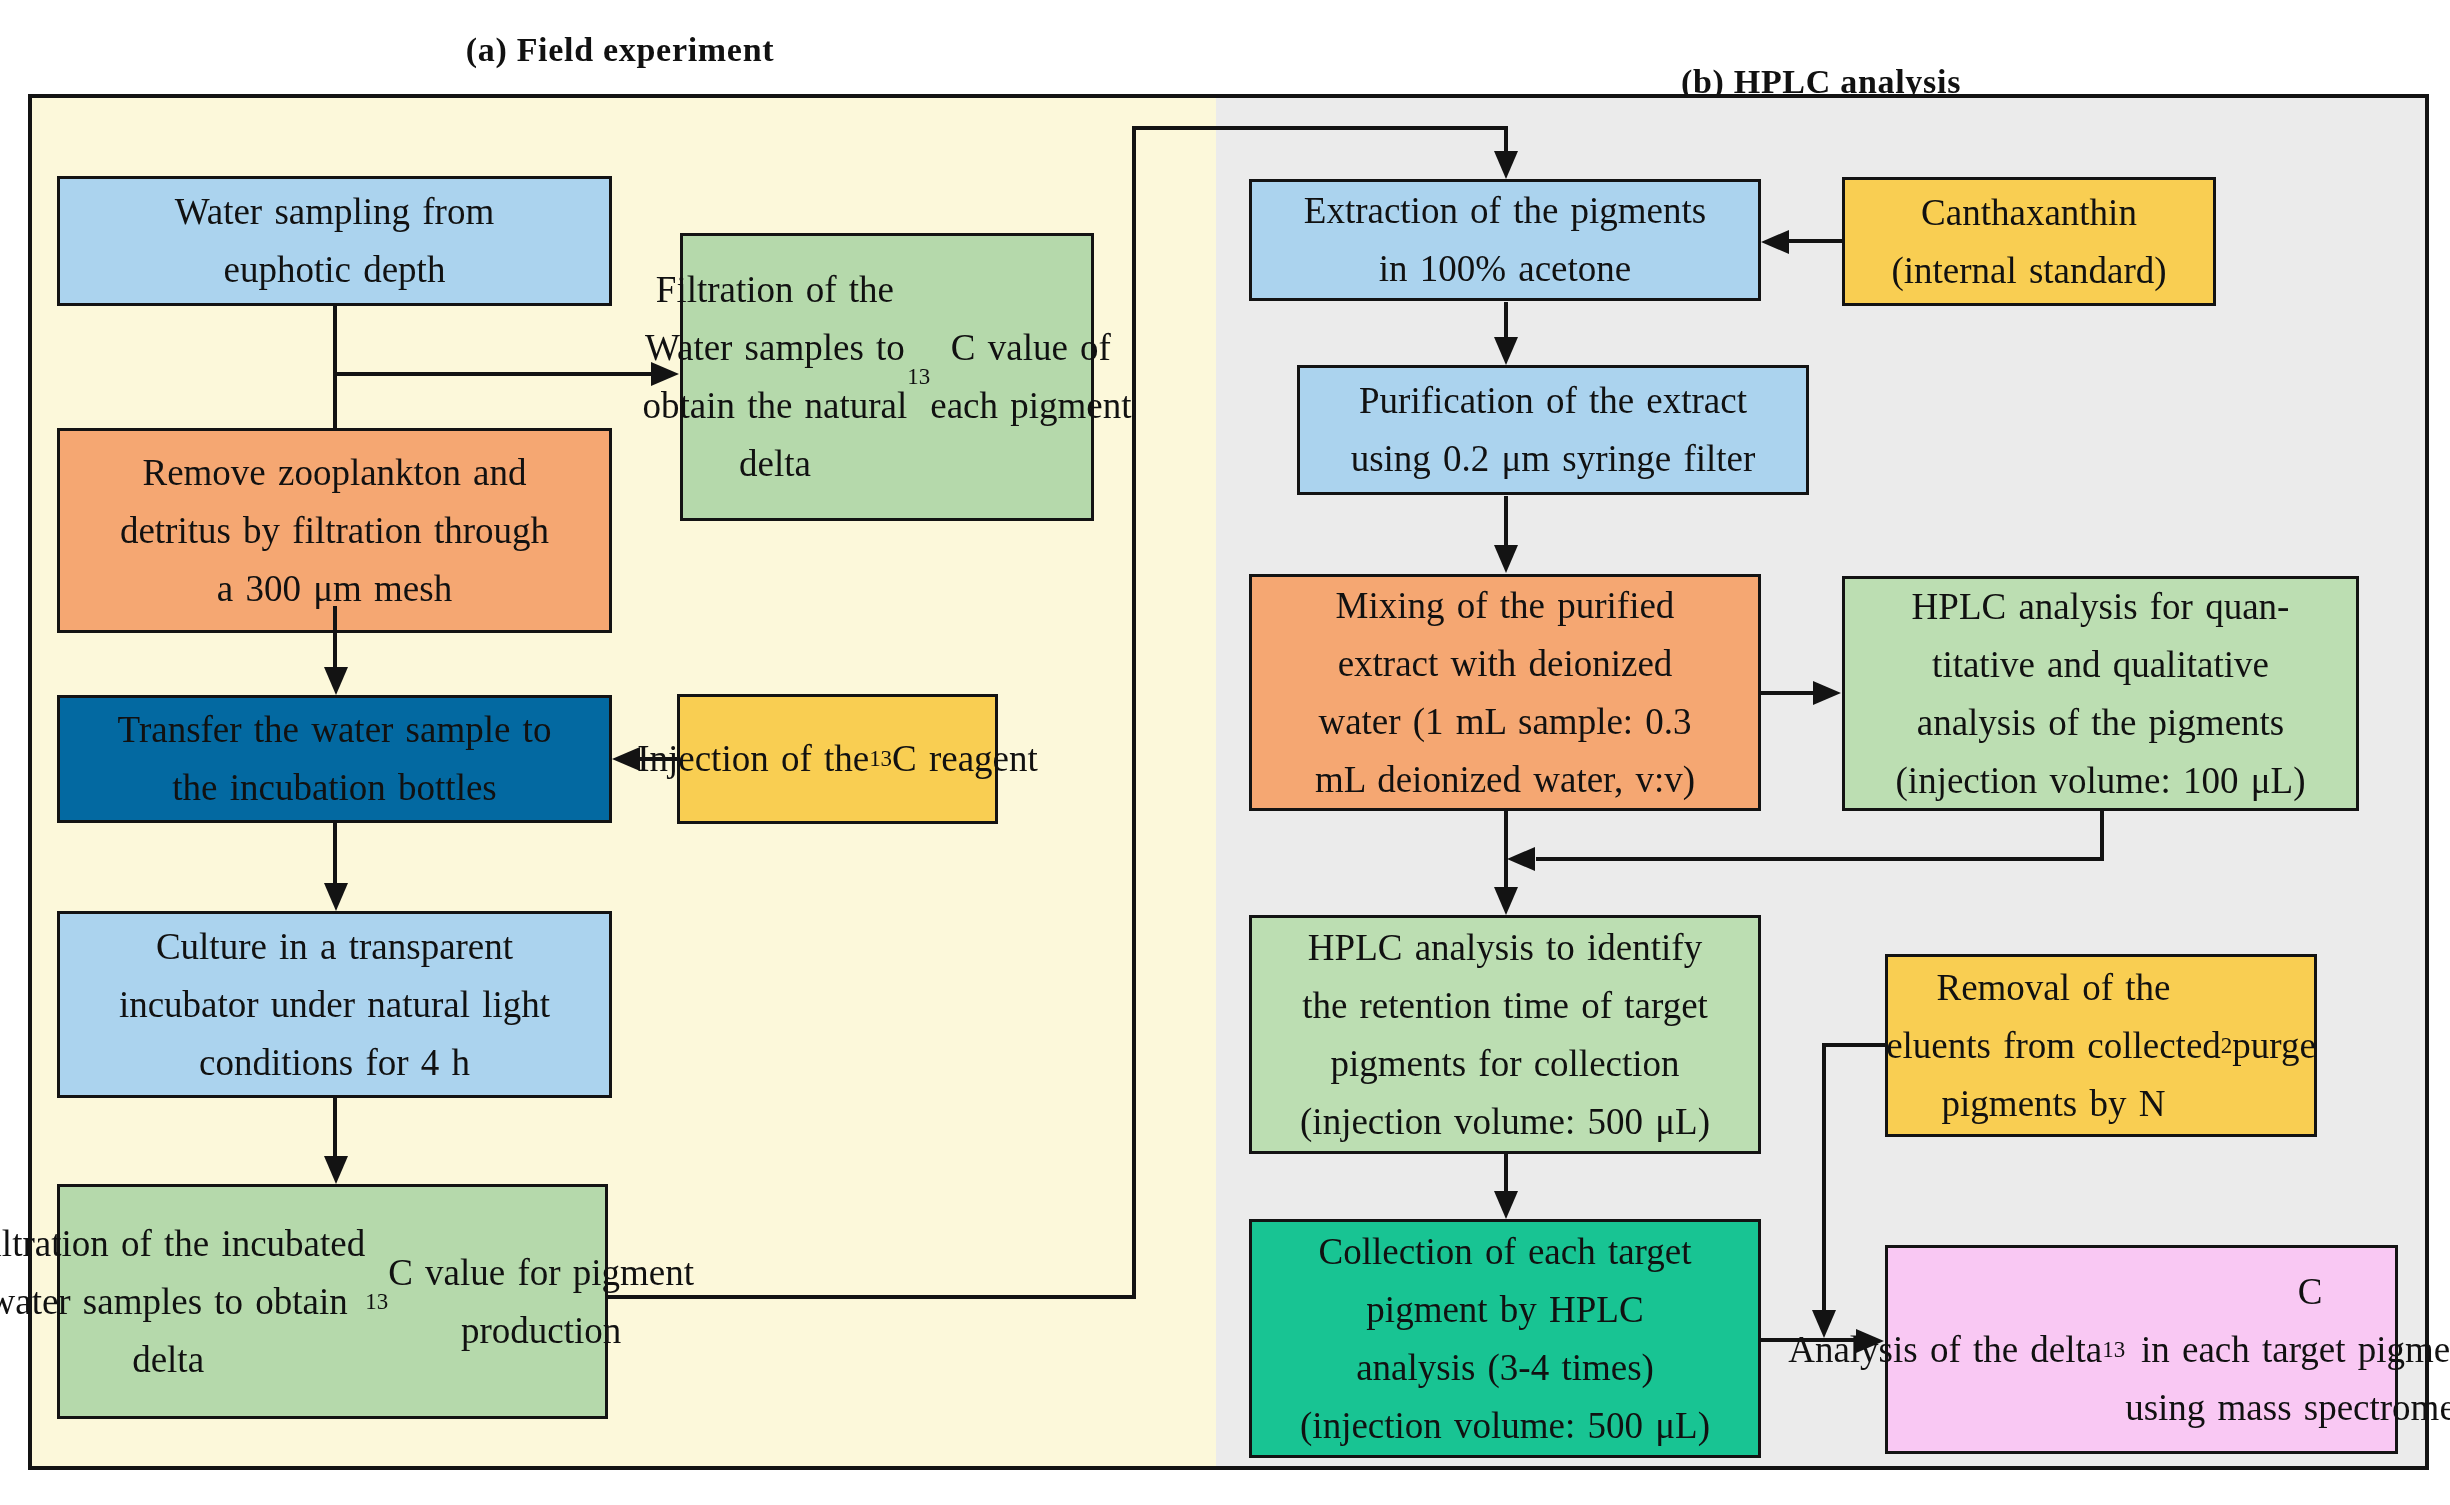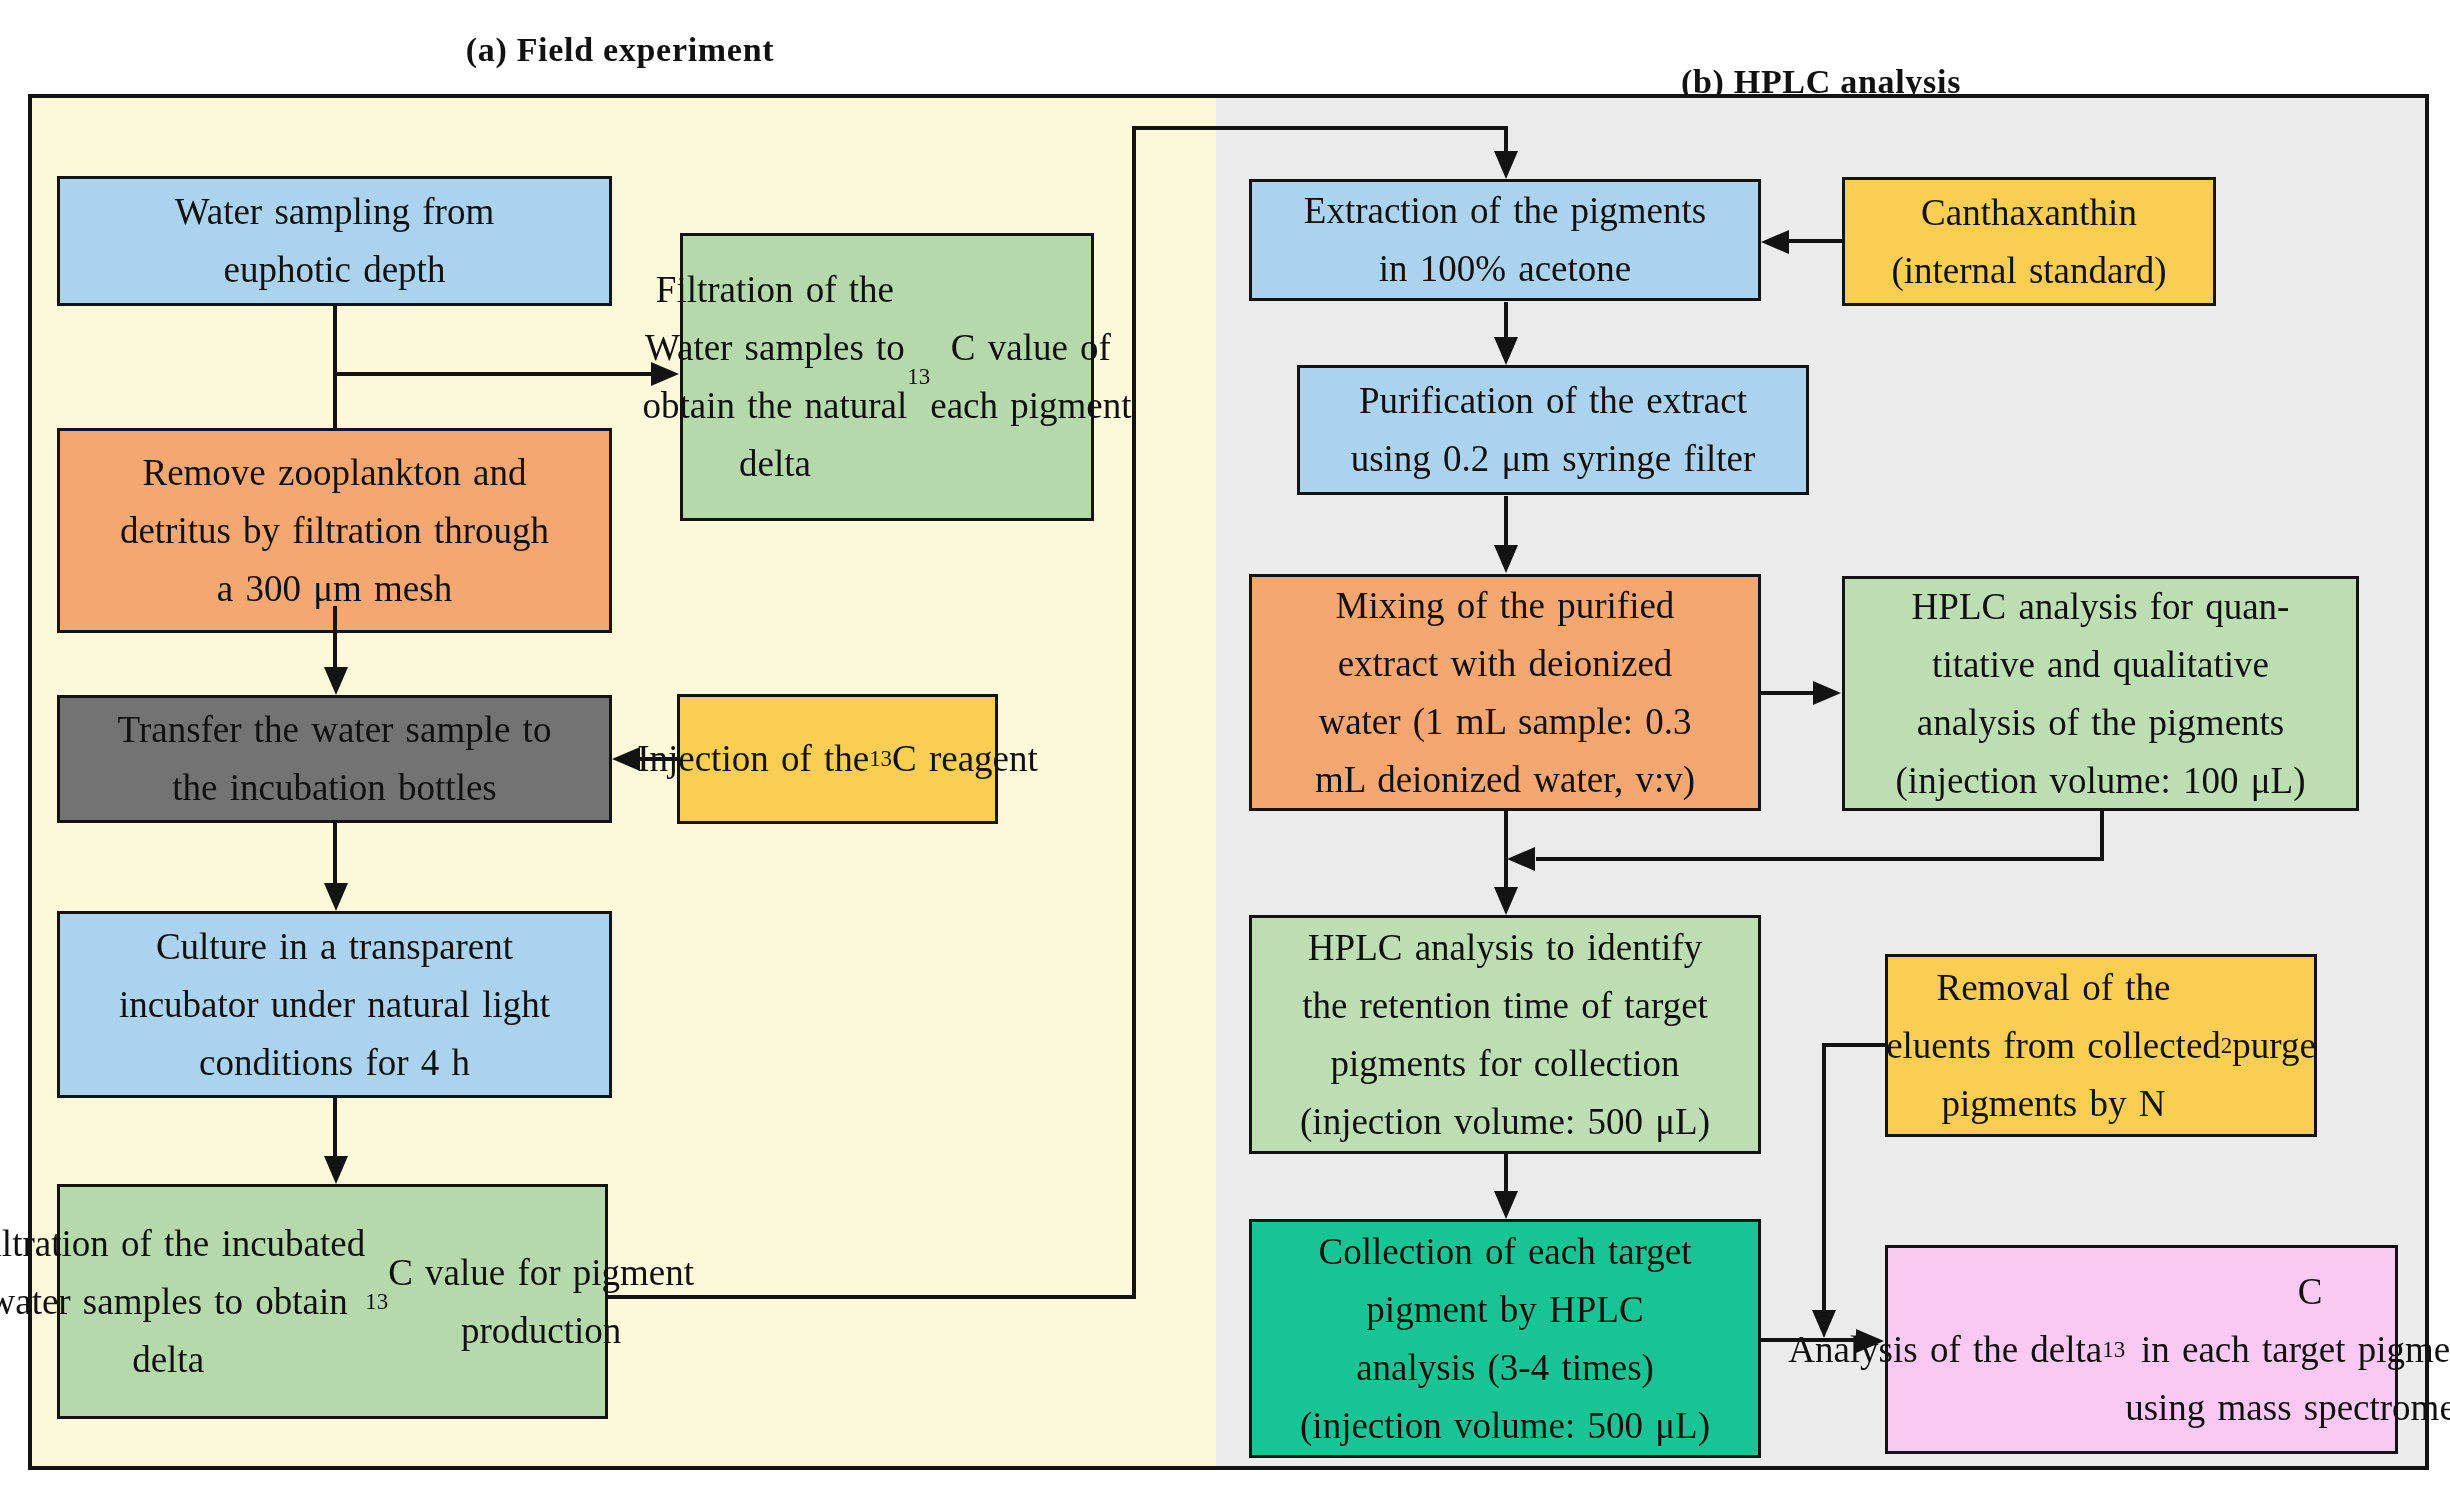--- a/index.html
+++ b/index.html
@@ -29,21 +29,21 @@
 <div class="canvas">
 
   <div class="panel-title" style="left:28px;width:1184px;">(a) Field experiment</div>
   <div class="panel-title" style="left:1212px;width:1218px;margin-top:32px;">(b) HPLC analysis</div>
 
   <div class="frame"></div>
 
   <div class="box" style="left: 57px; top: 176px; width: 555px; height: 130px; background: rgb(171, 211, 238);">Water sampling from<br>euphotic depth</div>
   <div class="box" style="left: 680px; top: 233px; width: 414px; height: 288px; background: rgb(181, 217, 171);">Filtration of the<br>Water samples to<br>obtain the natural<br>delta <sup>13</sup>C value of<br>each pigment</div>
   <div class="box" style="left: 57px; top: 428px; width: 555px; height: 205px; background: rgb(245, 167, 114);">Remove zooplankton and<br>detritus by filtration through<br>a 300 μm mesh</div>
-  <div class="box" style="left: 57px; top: 695px; width: 555px; height: 128px; background: #737373;">Transfer the water sample to<br>the incubation bottles</div>
+  <div class="box" style="left: 57px; top: 695px; width: 555px; height: 128px; background: #0369a1;">Transfer the water sample to<br>the incubation bottles</div>
   <div class="box" style="left: 677px; top: 694px; width: 321px; height: 130px; background: rgb(249, 206, 82);">Injection of the<br><sup>13</sup>C reagent</div>
   <div class="box" style="left: 57px; top: 911px; width: 555px; height: 187px; background: rgb(171, 211, 238);">Culture in a transparent<br>incubator under natural light<br>conditions for 4 h</div>
   <div class="box" style="left: 57px; top: 1184px; width: 551px; height: 235px; background: rgb(181, 217, 171);">Filtration of the incubated<br>water samples to obtain<br>delta <sup>13</sup>C value for pigment<br>production</div>
 
   <div class="box" style="left: 1249px; top: 179px; width: 512px; height: 122px; background: rgb(171, 211, 238);">Extraction of the pigments<br>in 100% acetone</div>
   <div class="box" style="left: 1842px; top: 177px; width: 374px; height: 129px; background: rgb(249, 206, 82);">Canthaxanthin<br>(internal standard)</div>
   <div class="box" style="left: 1297px; top: 365px; width: 512px; height: 130px; background: rgb(171, 211, 238);">Purification of the extract<br>using 0.2 μm syringe filter</div>
   <div class="box" style="left: 1249px; top: 574px; width: 512px; height: 237px; background: rgb(245, 167, 114);">Mixing of the purified<br>extract with deionized<br>water (1 mL sample: 0.3<br>mL deionized water, v:v)</div>
   <div class="box" style="left: 1842px; top: 576px; width: 517px; height: 235px; background: rgb(188, 222, 178);">HPLC analysis for quan-<br>titative and qualitative<br>analysis of the pigments<br>(injection volume: 100 μL)</div>
   <div class="box" style="left: 1249px; top: 915px; width: 512px; height: 239px; background: rgb(188, 222, 178);">HPLC analysis to identify<br>the retention time of target<br>pigments for collection<br>(injection volume: 500 μL)</div>

